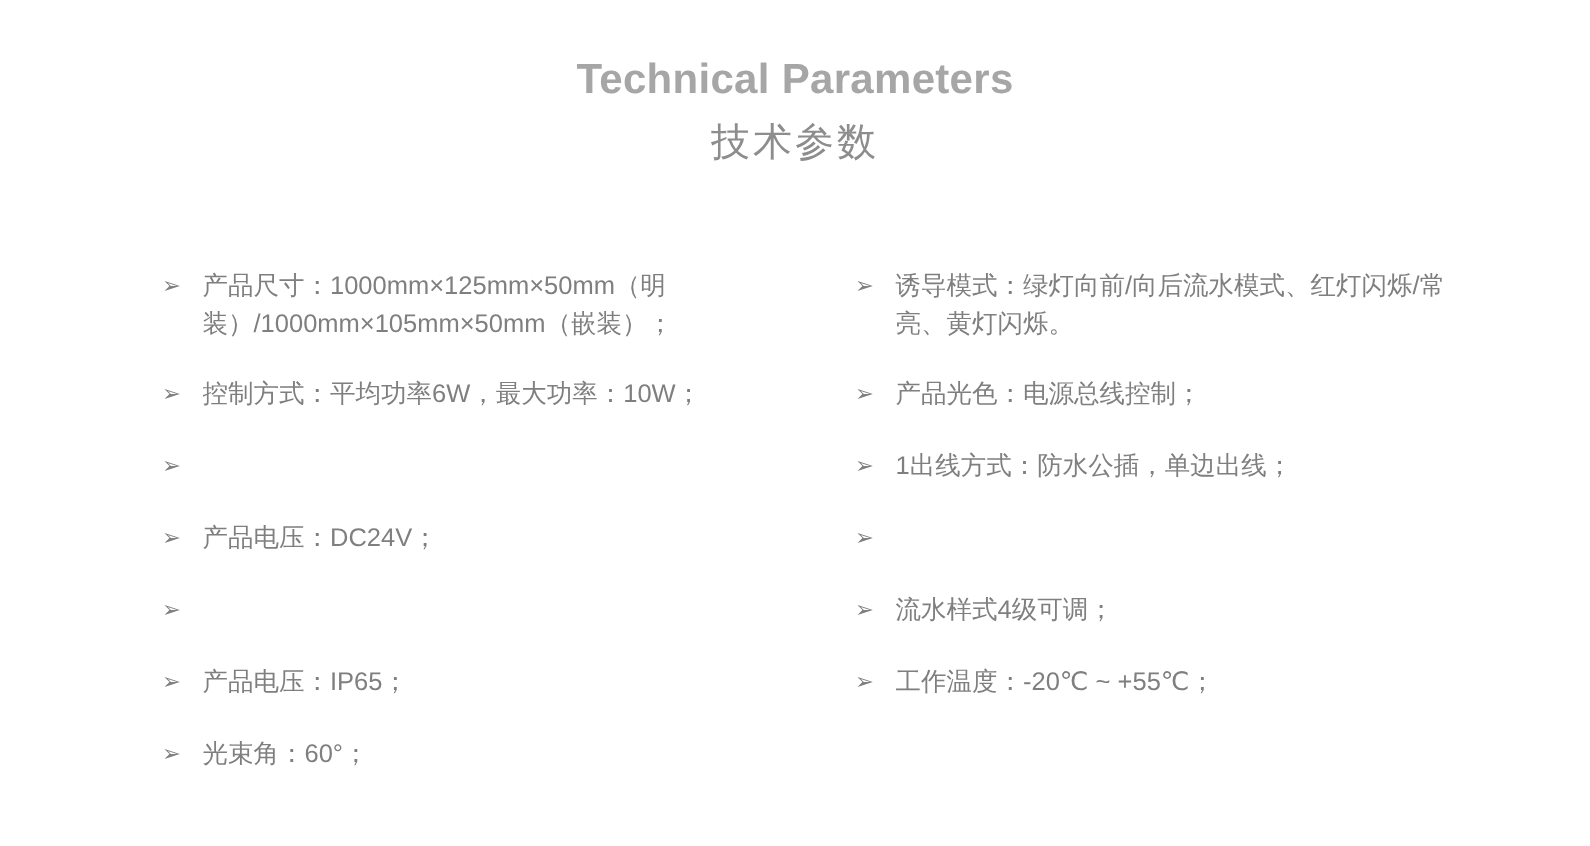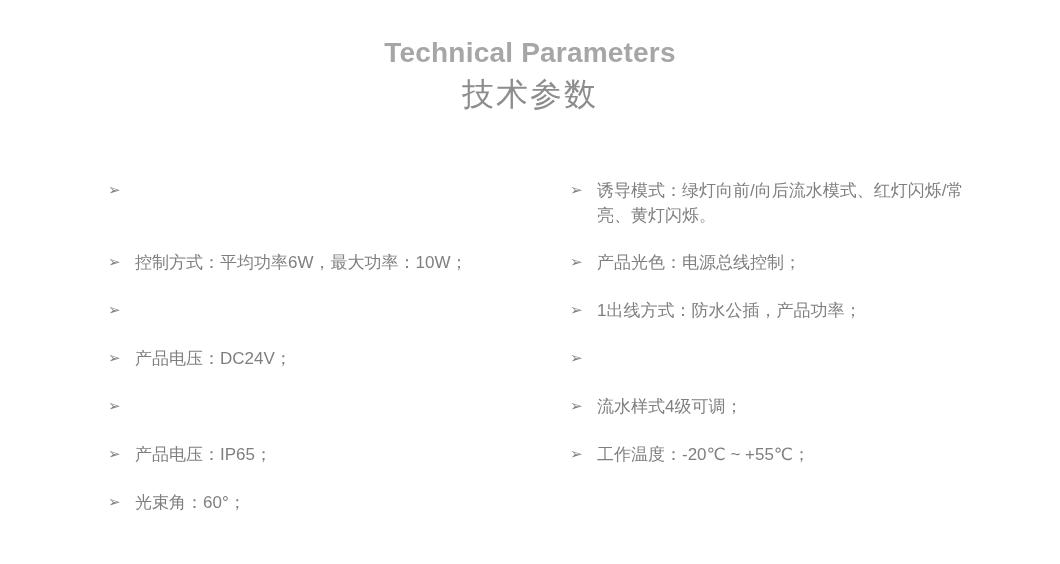--- a/index.html
+++ b/index.html
@@ -33,21 +33,21 @@
   }
   .title-en {
     font-size: 28px;
     font-weight: bold;
     color: #a6a6a6;
     letter-spacing: 0.2px;
     line-height: 34px;
     margin: 0;
   }
   .title-cn {
-    font-size: 32px;
+    font-size: 26px;
     font-weight: normal;
     color: #8d8d8d;
     line-height: 40px;
     margin: 4px 0 0 0;
     letter-spacing: 2px;
   }
 
   
   .specs {
     position: absolute;
@@ -108,20 +108,21 @@
     <div class="title-en">Technical Parameters</div>
     <div class="title-cn">技术参数</div>
   </div>
 
   <div class="specs">
 
     <div class="col col-left">
 
       <div class="spec-item h1">
         <span class="bullet">➢</span>
+        <span class="spec-text">产品尺寸：1000mm×125mm×50mm（明装）/1000mm×105mm×50mm（嵌装）；</span>
       </div>
 
       <div class="spec-item h2">
         <span class="bullet">➢</span>
         <span class="spec-text">控制方式：平均功率6W，最大功率：10W；</span>
       </div>
 
       <div class="spec-item h2">
         <span class="bullet">➢</span>
       </div>
@@ -154,21 +155,21 @@
         <span class="spec-text">诱导模式：绿灯向前/向后流水模式、红灯闪烁/常亮、黄灯闪烁。</span>
       </div>
 
       <div class="spec-item h2">
         <span class="bullet">➢</span>
         <span class="spec-text">产品光色：电源总线控制；</span>
       </div>
 
       <div class="spec-item h2">
         <span class="bullet">➢</span>
-        <span class="spec-text">1出线方式：防水公插，产品功率；</span>
+        <span class="spec-text">1出线方式：防水公插，单边出线；</span>
       </div>
 
       <div class="spec-item h2">
         <span class="bullet">➢</span>
       </div>
 
       <div class="spec-item h2">
         <span class="bullet">➢</span>
         <span class="spec-text">流水样式4级可调；</span>
       </div>

